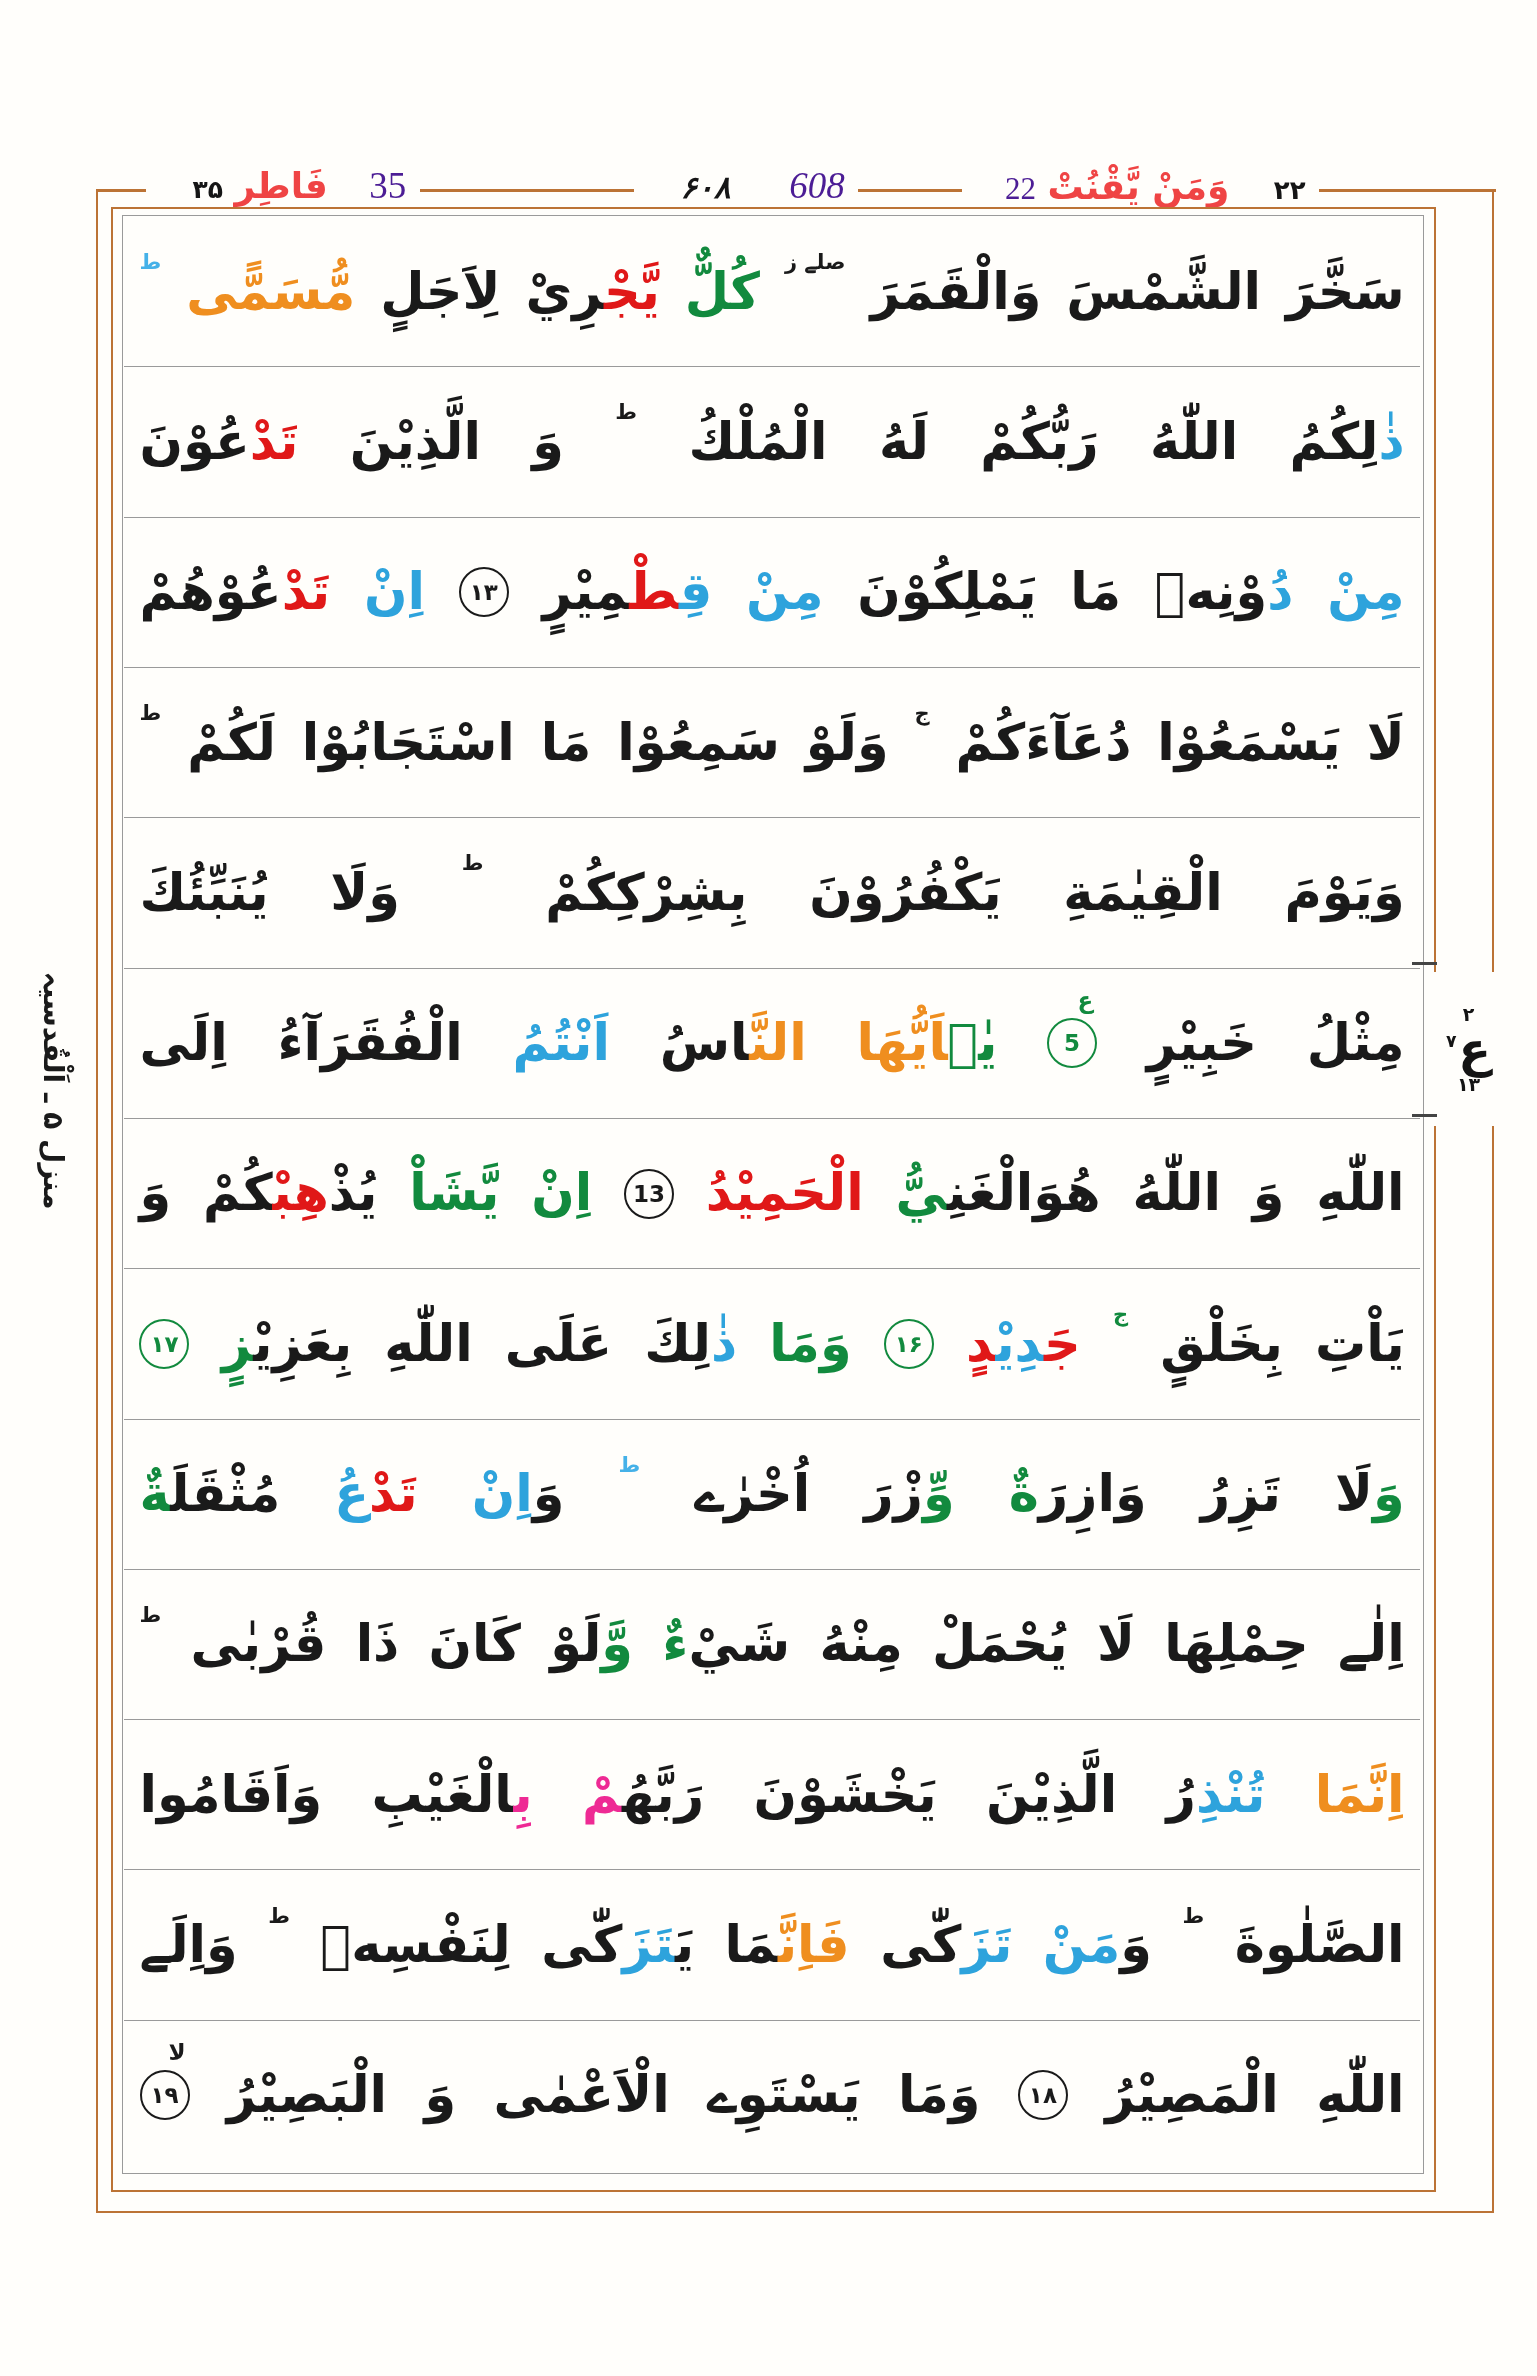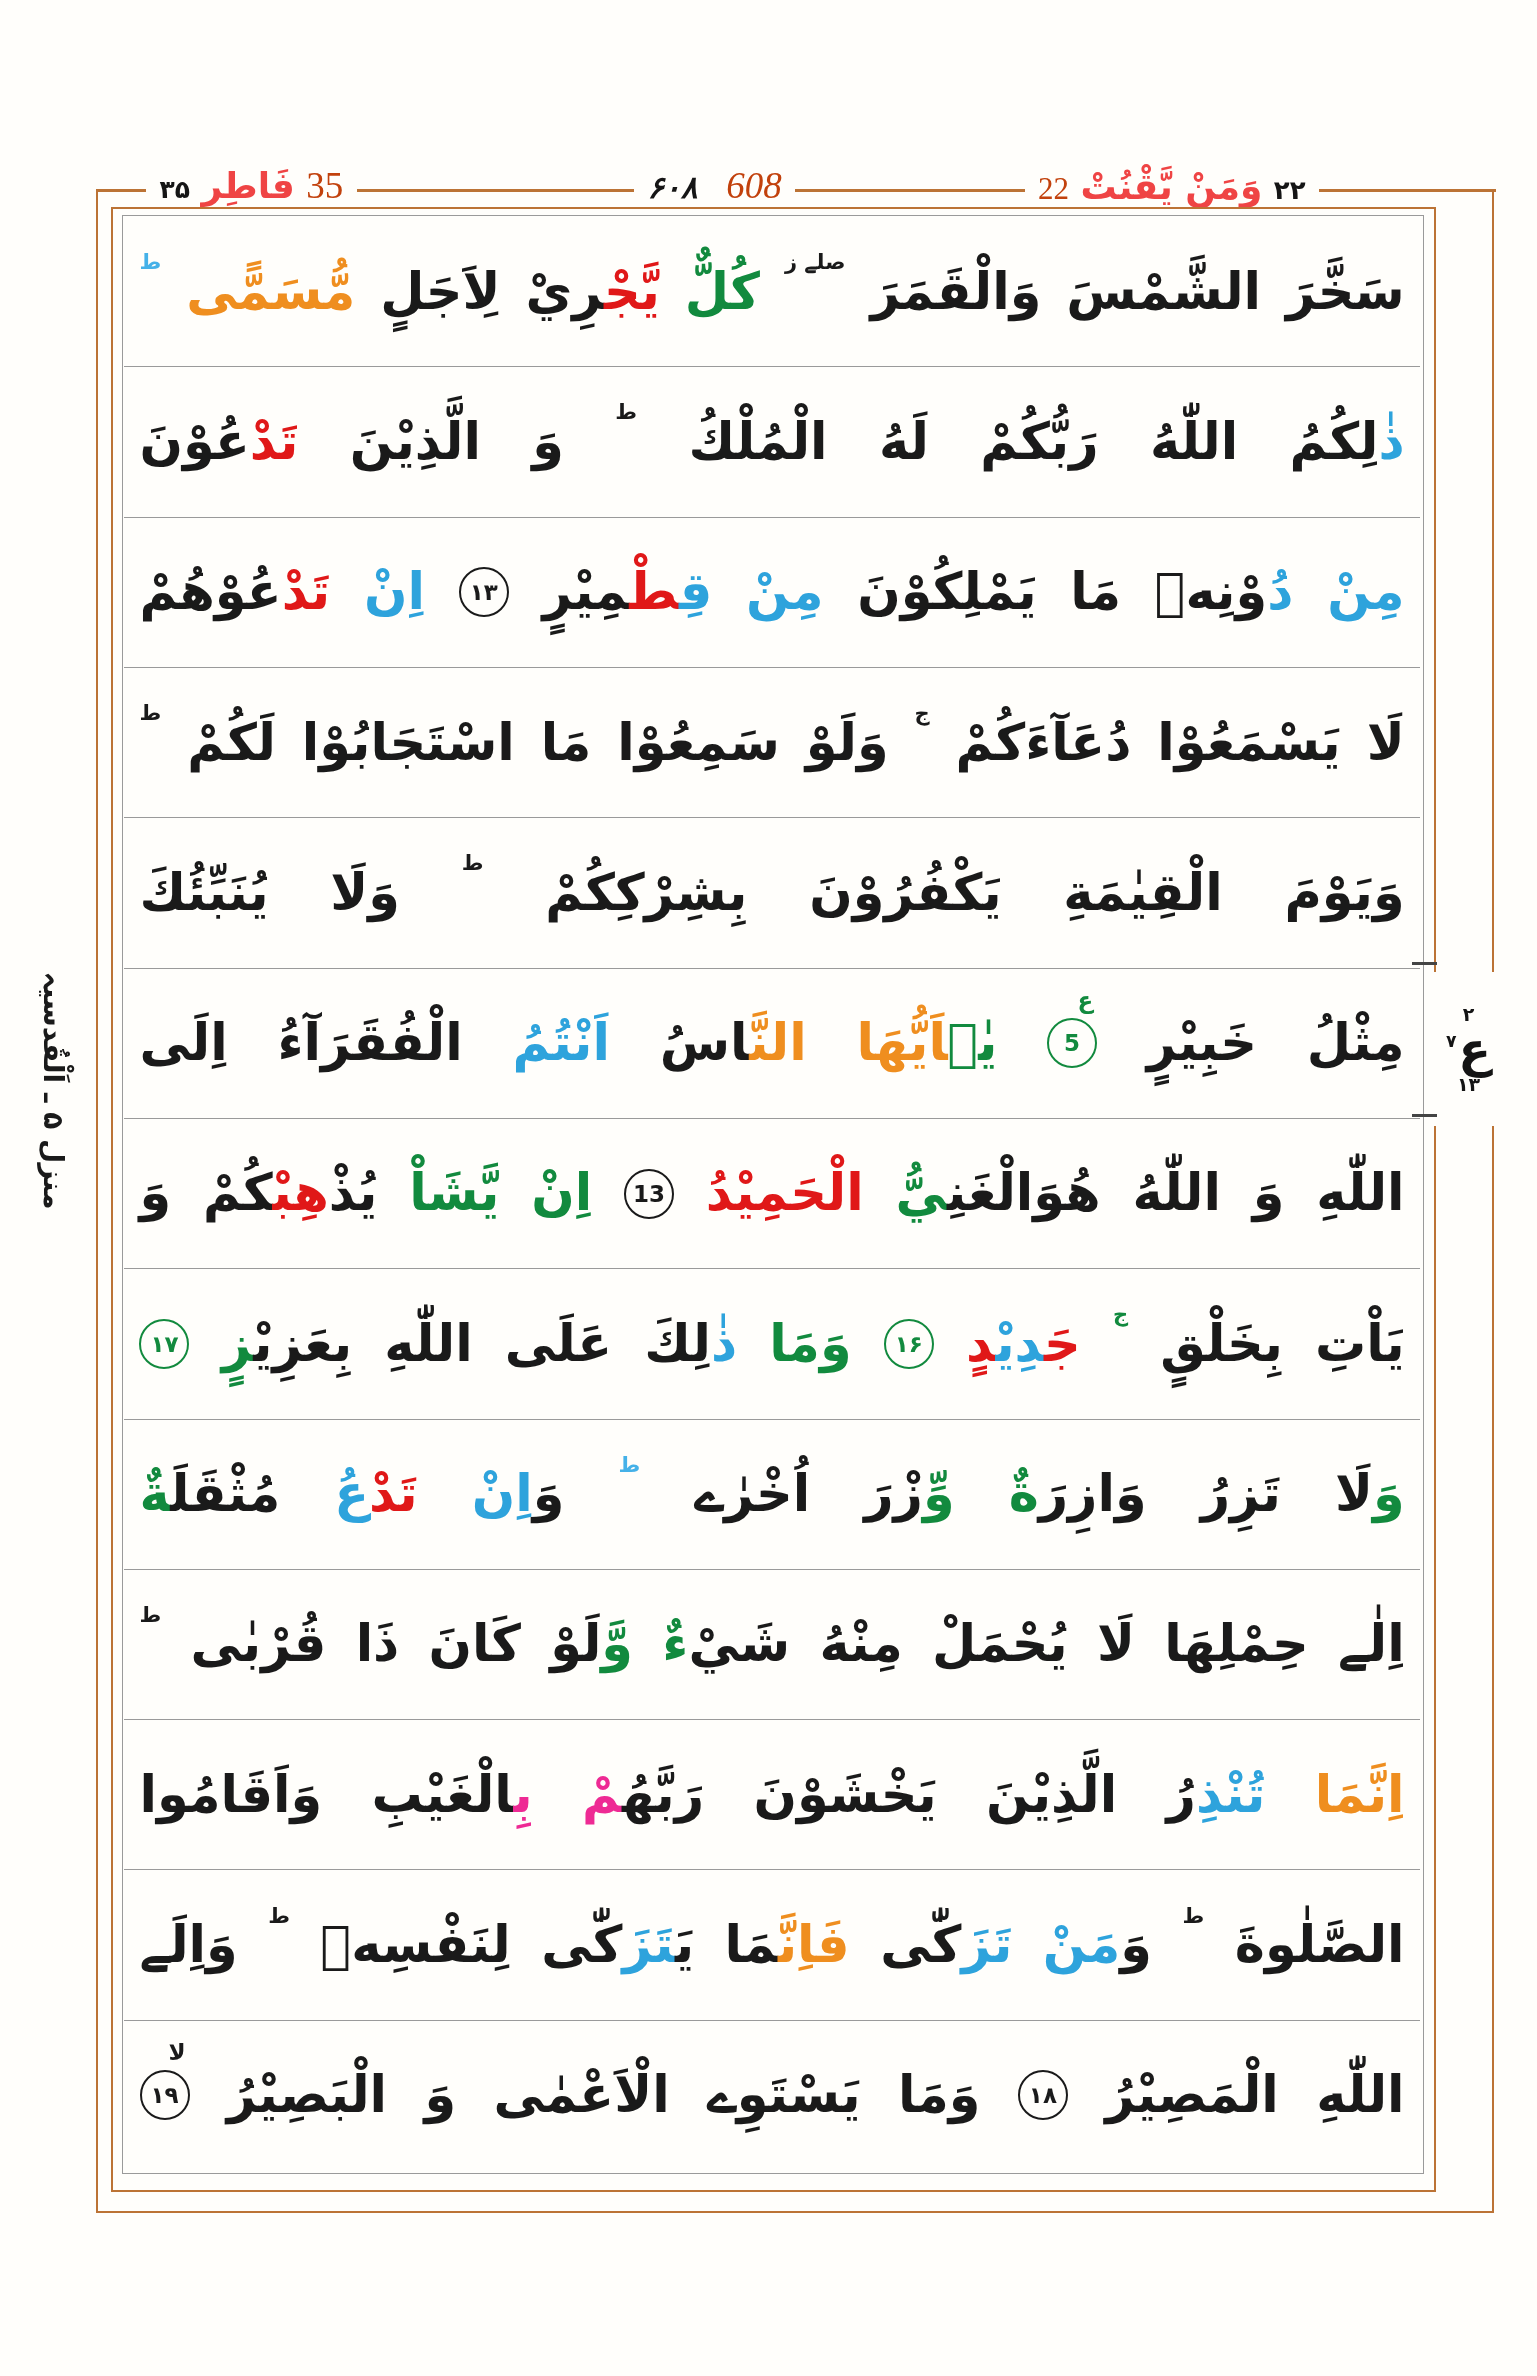--- a/index.html
+++ b/index.html
@@ -13,22 +13,22 @@
   .frame-inner{left:111px;top:207px;width:1321px;height:1981px;}
   .frame-thin{left:122px;top:215px;width:1300px;height:1957px;border:1.9px solid var(--rule);}
   .header-line{position:absolute;left:96px;top:189px;width:1400px;height:2.9px;background:var(--border);}
   
   .header{position:absolute;left:96px;top:144px;width:1400px;height:50px;}
   .h-block{position:absolute;bottom:-13.4px;background:#fffefb;padding:0 13.4px;display:flex;align-items:baseline;gap:11.5px;direction:ltr;}
   .h-left{left:50px;}
   .h-center{left:538px;gap:29px;font-style:italic;}
   .h-right{right:177px;}
   .h-ar{font-size:36px;font-weight:700;color:#ef4444;}
-  .h-lat{font-family:"Liberation Serif",serif;font-size:37px;color:#c2410c;}
-  .h-urdu{font-size:25px;font-weight:700;color:#151515;}
+  .h-lat{font-family:"Liberation Serif",serif;font-size:37px;color:#4c1d95;margin-left:30px;}
+  .h-urdu{font-size:25px;font-weight:700;color:#151515;margin-left:33px;}
   
   .content{
     position:absolute;left:124px;top:217px;width:1296px;height:1953px;
     display:flex;flex-direction:column;direction:rtl;
   }
   .row{
     flex:1;display:flex;align-items:center;justify-content:space-between;
     padding:0 15.4px;border-bottom:1.9px solid var(--rule);overflow:visible;
   }
   .row:last-child{border-bottom:none;}

